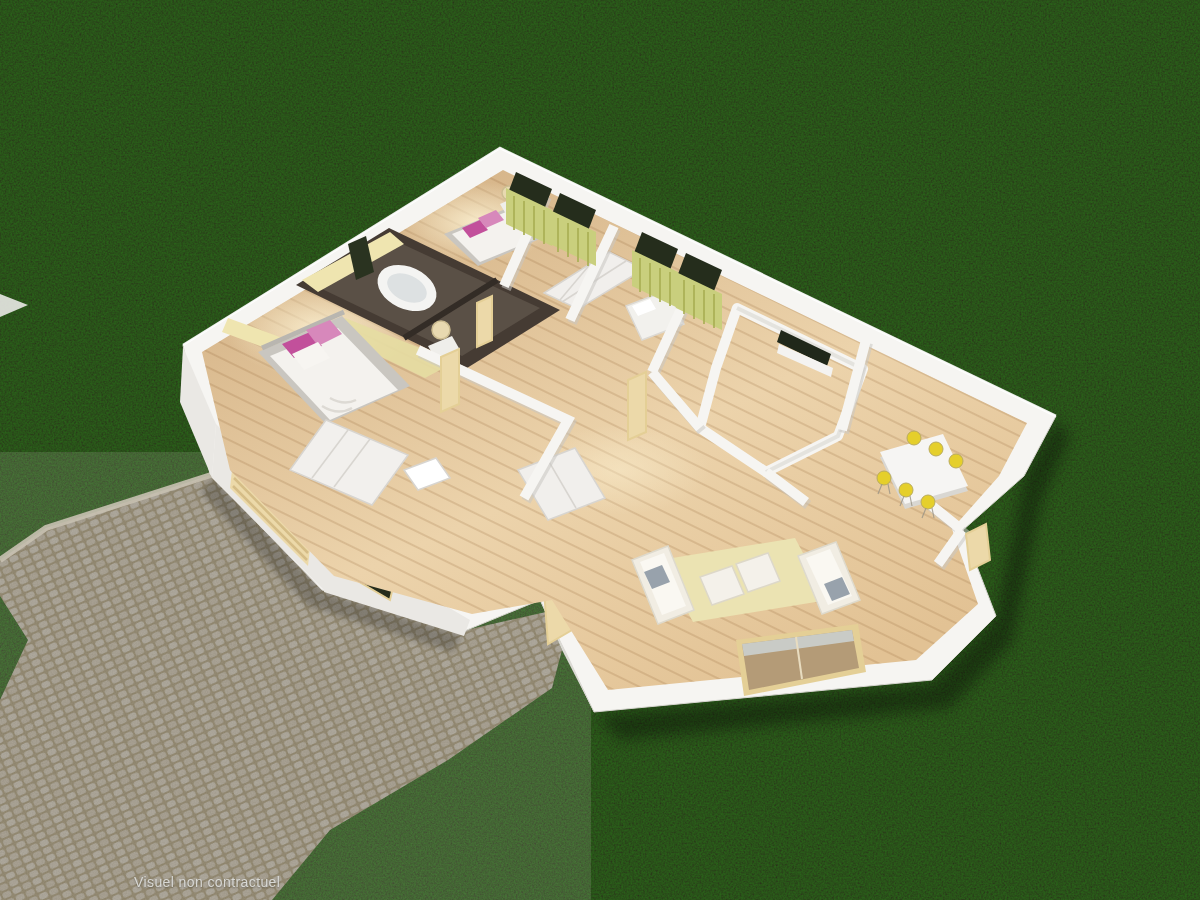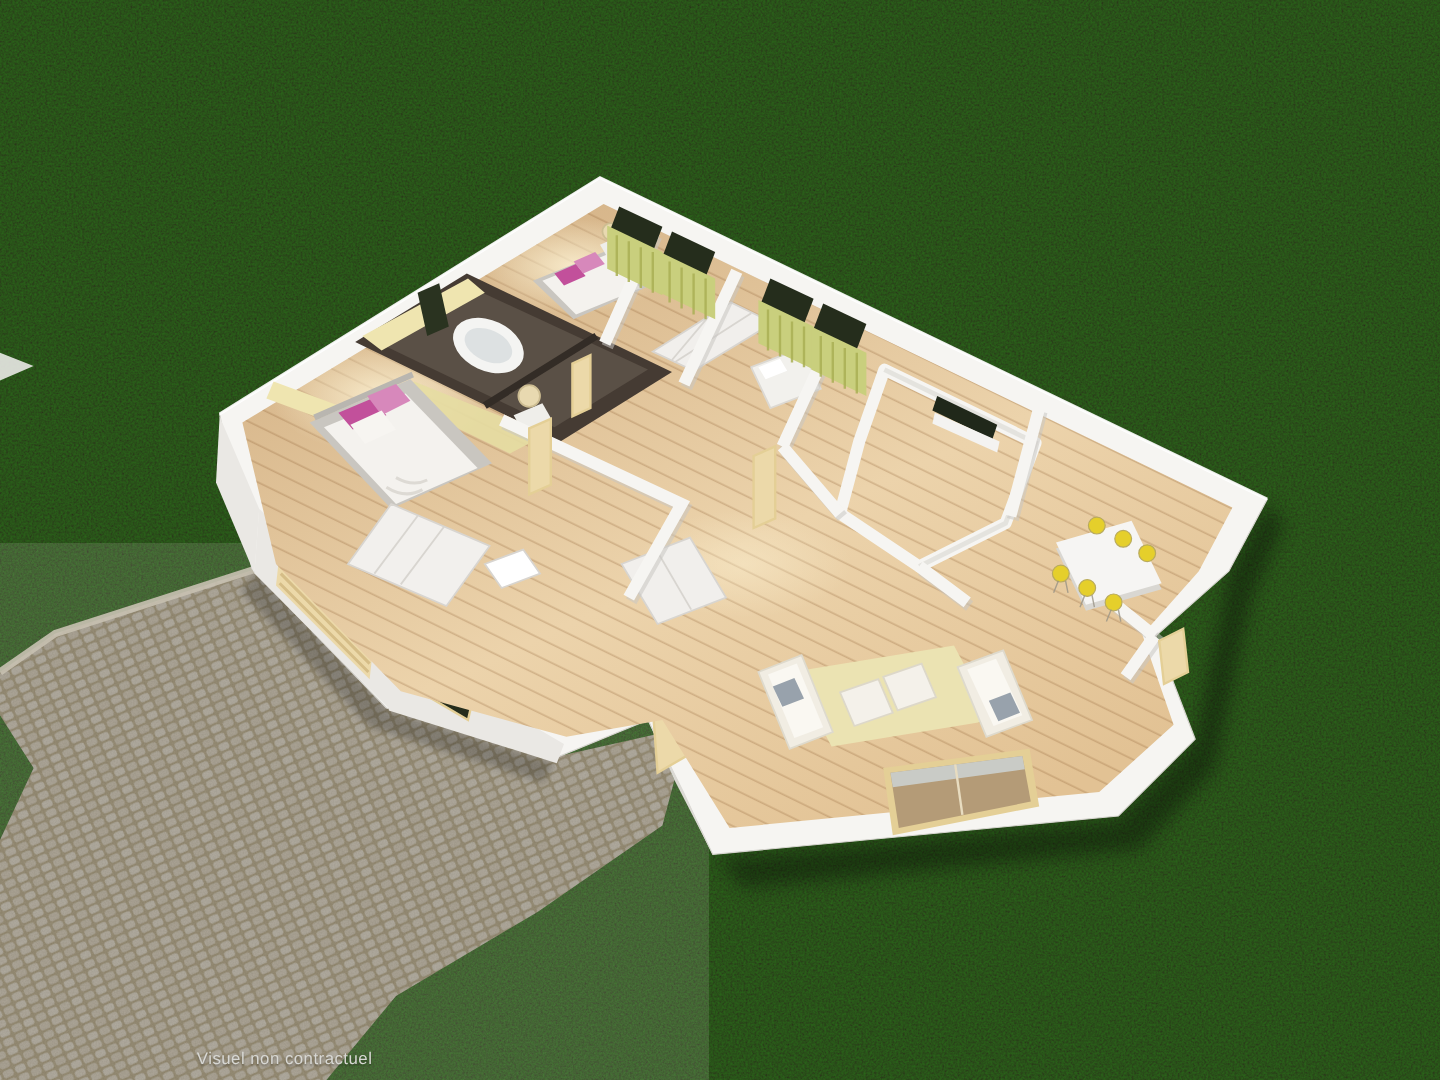--- a/index.html
+++ b/index.html
@@ -1,19 +1,19 @@
 <!DOCTYPE html>
 <html style="--grass-base: #1b2812; --cobble-grout: #867b61; --cobble-stone: #a59f92; --curb: #c8c1b1; --wall-white: #f6f5f2; --wall-face: #eae8e4; --wall-shade: #dcdad5; --floor-wood: #d4b286; --floor-wood-light: #ecd3ab; --bath-wall: #453b33; --bath-floor: #5a5046; --accent-yellow: #efe5b0; --curtain-green: #c9cf7d; --curtain-green-deep: #aab055; --glass-dark: #252d1c; --pillow-pink-a: #c2509b; --pillow-pink-b: #d788bb; --bed-white: #f4f2ee; --platform-gray: #c9c6c0; --chair-yellow: #e5cf2b; --rug-cream: #ebe3b2; --sofa-white: #f1ede3; --cushion-gray: #98a2ac; --door-beige: #ecd9a9; --door-frame: #e4cf96; --caption-color: #d8d8d4;"><head>
 <meta charset="utf-8">
 <style>
   html,body{margin:0;padding:0;background:#0e150a;}
   .stage{position:relative;width:1200px;height:900px;overflow:hidden;font-family:"Liberation Sans",sans-serif;}
   .stage svg{position:absolute;left:0;top:0;}
   .caption{
-    position:absolute;left:164px;top:874px;
+    position:absolute;left:134px;top:874px;
     font-size:14px;letter-spacing:.4px;
     color:var(--caption-color,#d8d8d4);
     text-shadow:0 1px 2px rgba(0,0,0,.35);
     user-select:none;
   }
 </style>
 </head>
 <body>
 
 <div class="stage">

